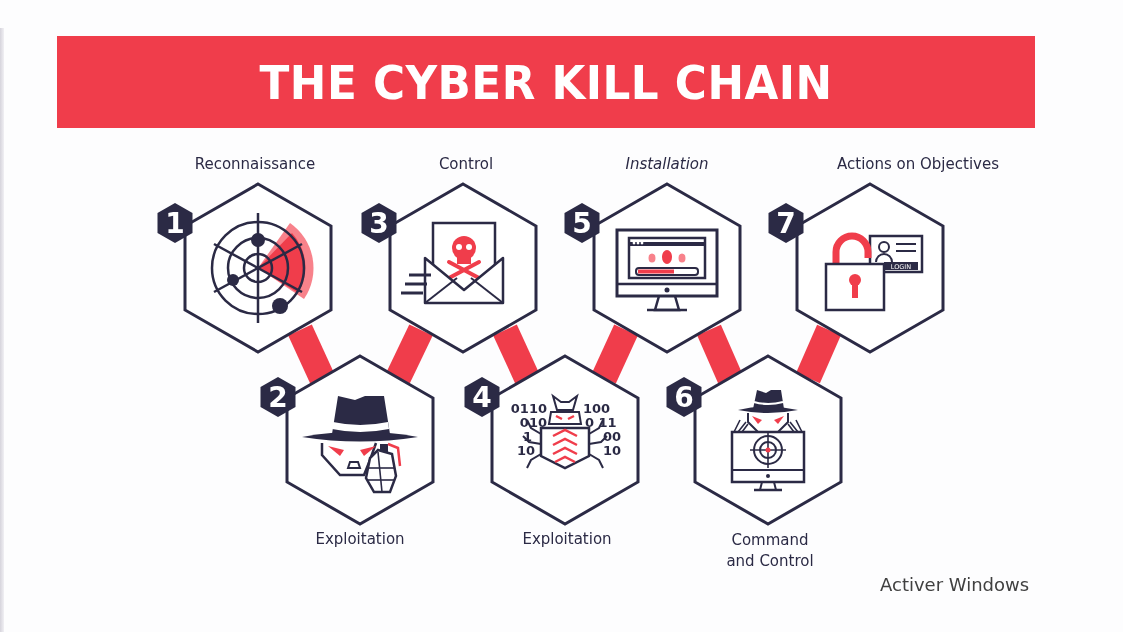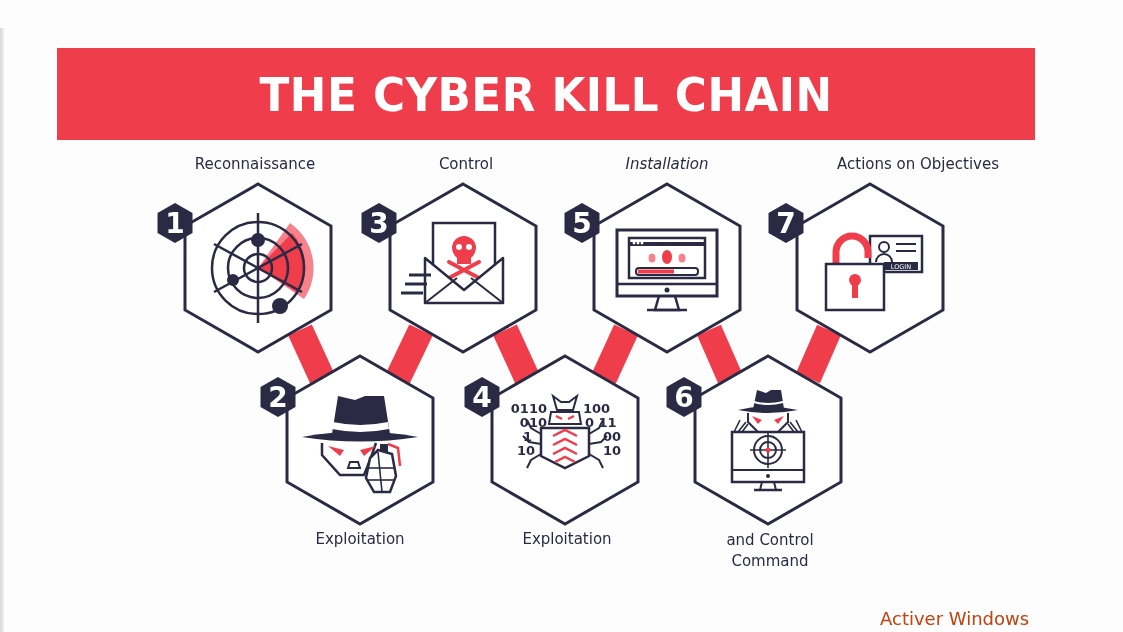--- a/index.html
+++ b/index.html
@@ -6,38 +6,38 @@
   body {
     width:1123px; height:632px; overflow:hidden; position:relative;
     background:#fdfdfe;
     font-family:"Liberation Sans", "DejaVu Sans", sans-serif;
   }
   .left-edge {
     position:absolute; left:0; top:28px; width:4px; height:604px;
     background:linear-gradient(to right,#d6d4dc,#f1f0f4);
   }
   .banner {
-    position:absolute; left:57px; top:48px; width:978px; height:92px;
+    position:absolute; left:57px; top:36px; width:978px; height:92px;
     background:#f03d4b;
     display:flex; align-items:center; justify-content:center;
   }
   .banner-title {
     color:#ffffff; font-weight:bold; font-size:47px; letter-spacing:0.5px;
     font-family:"DejaVu Sans", "Liberation Sans", sans-serif;
     transform:scaleX(0.93);
   }
   svg.diagram { position:absolute; left:0; top:0; }
   .stage-label {
     position:absolute; color:#2b2a45; font-size:15px; text-align:center;
     white-space:nowrap; transform:translateX(-50%);
     font-family:"DejaVu Sans", "Liberation Sans", sans-serif;
   }
   .stage-label.two-line { white-space:normal; line-height:21px; width:140px; }
   .watermark {
-    position:absolute; left:880px; top:608px; color:#c2410c; font-size:18px;
+    position:absolute; left:880px; top:574px; color:#404040; font-size:18px;
     font-family:"DejaVu Sans", "Liberation Sans", sans-serif;
   }
 </style>
 </head>
 <body>
 
 <div class="left-edge"></div>
 
 <div class="banner">
   <span class="banner-title">THE CYBER KILL CHAIN</span>
@@ -231,17 +231,17 @@
   </g>
 </svg>
 
 <div class="stage-label" style="left:255px; top:155px;">Reconnaissance</div>
 <div class="stage-label" style="left:466px; top:155px;">Control</div>
 <div class="stage-label" style="left:667px; top:155px;font-style:italic;">Installation</div>
 <div class="stage-label" style="left:874px; top:155px;margin-left:44px;">Actions on Objectives</div>
 <div class="stage-label" style="left:360px; top:530px;">Exploitation</div>
 <div class="stage-label" style="left:567px; top:530px;">Exploitation</div>
 <div class="stage-label two-line" style="left:770px; top:530px;">
+  <div>Command</div>
   <div>and Control</div>
-  <div>Command</div>
 </div>
 
 <div class="watermark">Activer Windows</div>
 
 </body></html>

